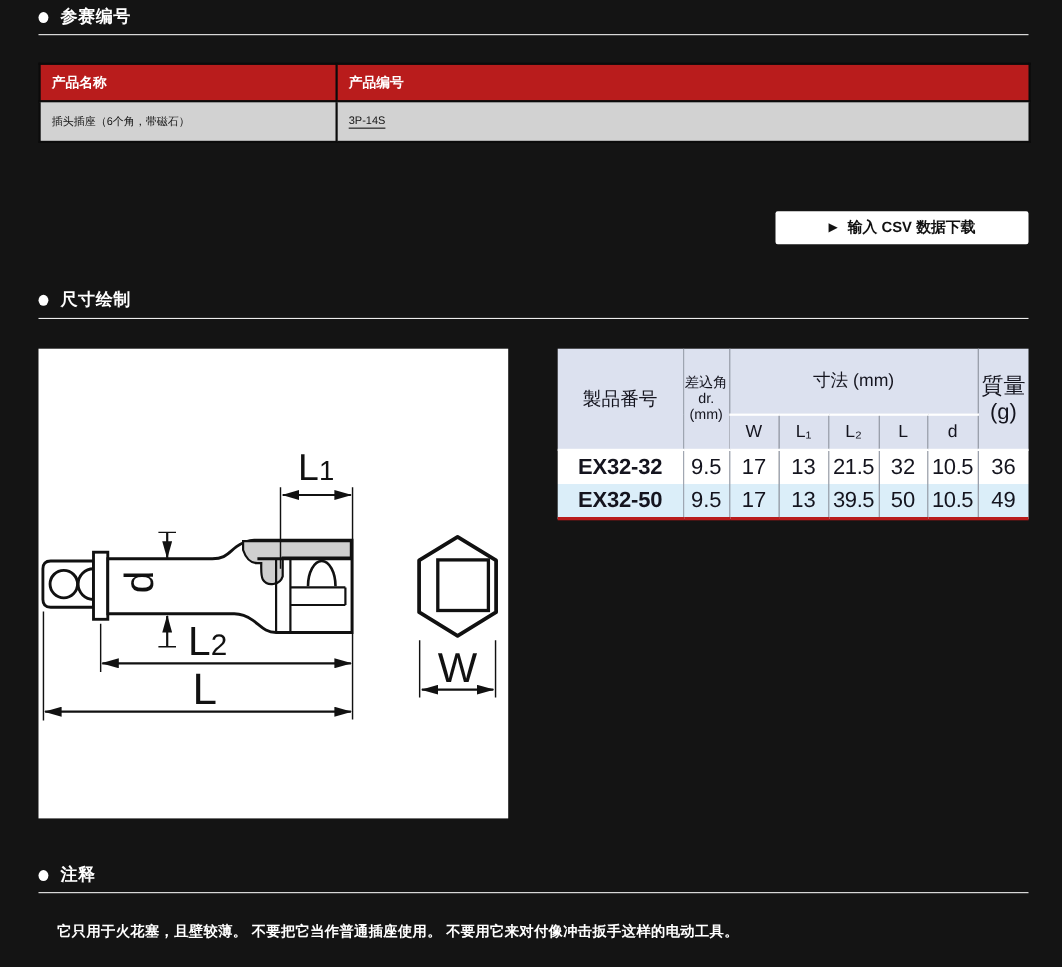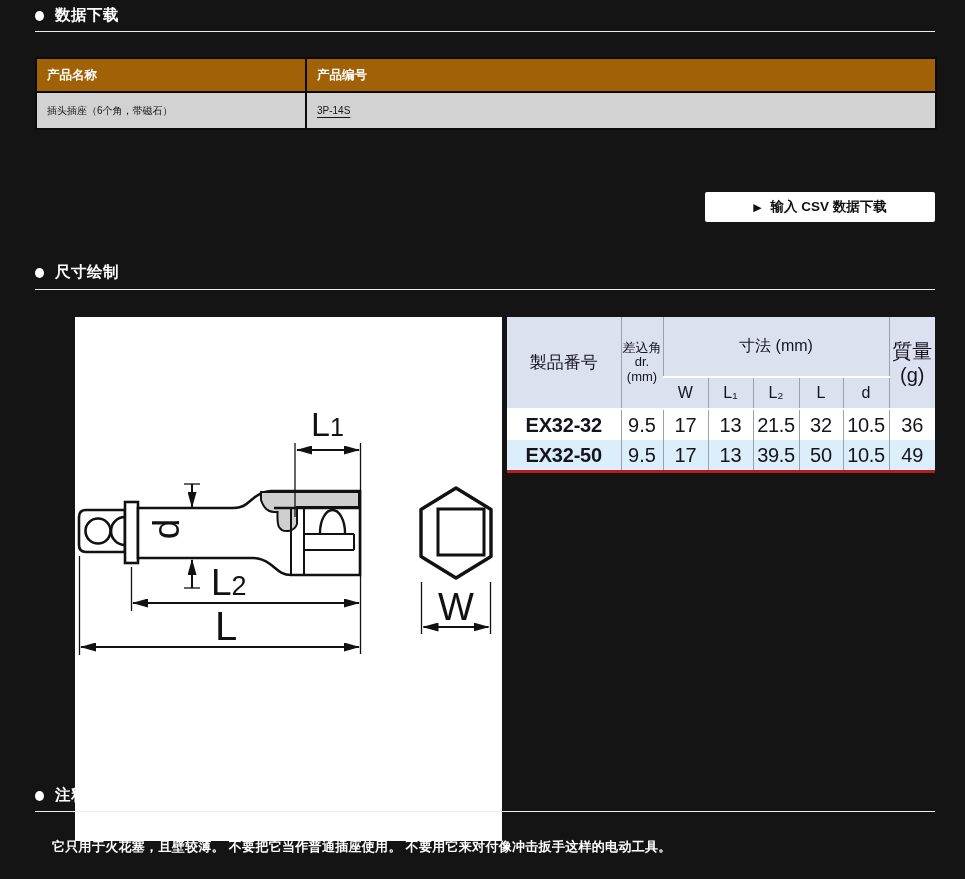--- a/index.html
+++ b/index.html
@@ -19,35 +19,35 @@
   .rule{height:1px;background:#ededed;}
 
   
   table.product{border-collapse:collapse;width:900px;table-layout:fixed;}
   table.product th, table.product td{
     border:2px solid #0b0b0b;
     padding:0 0 0 10px;
     text-align:left;
     vertical-align:middle;
   }
-  table.product th{background:#a16207;color:#fff;font-size:12.5px;font-weight:bold;height:32px;}
+  table.product th{background:#b91c1c;color:#fff;font-size:12.5px;font-weight:bold;height:32px;}
   table.product td{background:#d2d2d2;color:#141414;font-size:10px;height:35px;}
   .code-link{color:#141414;text-decoration:underline;text-underline-offset:3px;cursor:pointer;}
   .code-sep{color:#141414;}
 
   
   .csv-btn{
     width:230px;height:30px;background:#fff;border:none;border-radius:2px;
     display:flex;align-items:center;justify-content:center;gap:9px;
     font-family:inherit;font-size:13.5px;font-weight:bold;color:#111;cursor:pointer;
   }
   .csv-btn .tri{font-size:11px;line-height:1;}
 
   
-  .drawing-box{width:427px;height:524px;background:#fff;margin-left:40px;}
+  .drawing-box{width:427px;height:427px;background:#fff;}
   svg text{font-family:"Liberation Sans","DejaVu Sans",sans-serif;fill:#111;}
 
   
   table.spec{border-collapse:collapse;width:428px;table-layout:fixed;}
   table.spec th, table.spec td{
     padding:0;text-align:center;vertical-align:middle;color:#14141e;
     border-left:1.5px solid #9aa0ac;
   }
   table.spec tr > *:first-child{border-left:none;}
   table.spec th{background:#dce1ef;font-weight:normal;}
@@ -67,21 +67,21 @@
   td.num-sm{font-size:16.5px;letter-spacing:-0.4px;}
 
   
   .note-text{color:#fff;font-size:13px;font-weight:600;letter-spacing:.3px;}
 </style>
 </head>
 <body>
 
 <div class="abs sec-head" style="left:35px;top:5px;">
   <span class="bullet"></span>
-  <span class="sec-title">数据下载</span>
+  <span class="sec-title">参赛编号</span>
 </div>
 <div class="abs rule" style="left:35px;top:31px;width:900px;"></div>
 
 <table class="product abs" style="left:35px;top:57px;">
   <colgroup>
       <col style="width:270px">
       <col style="width:630px">
     </colgroup>
   <tbody>
       <tr>

